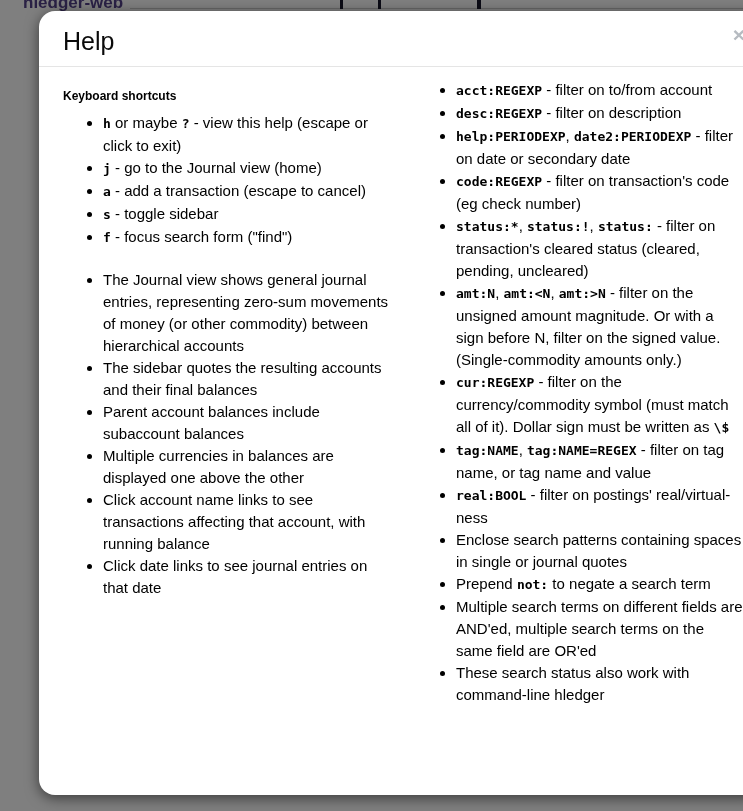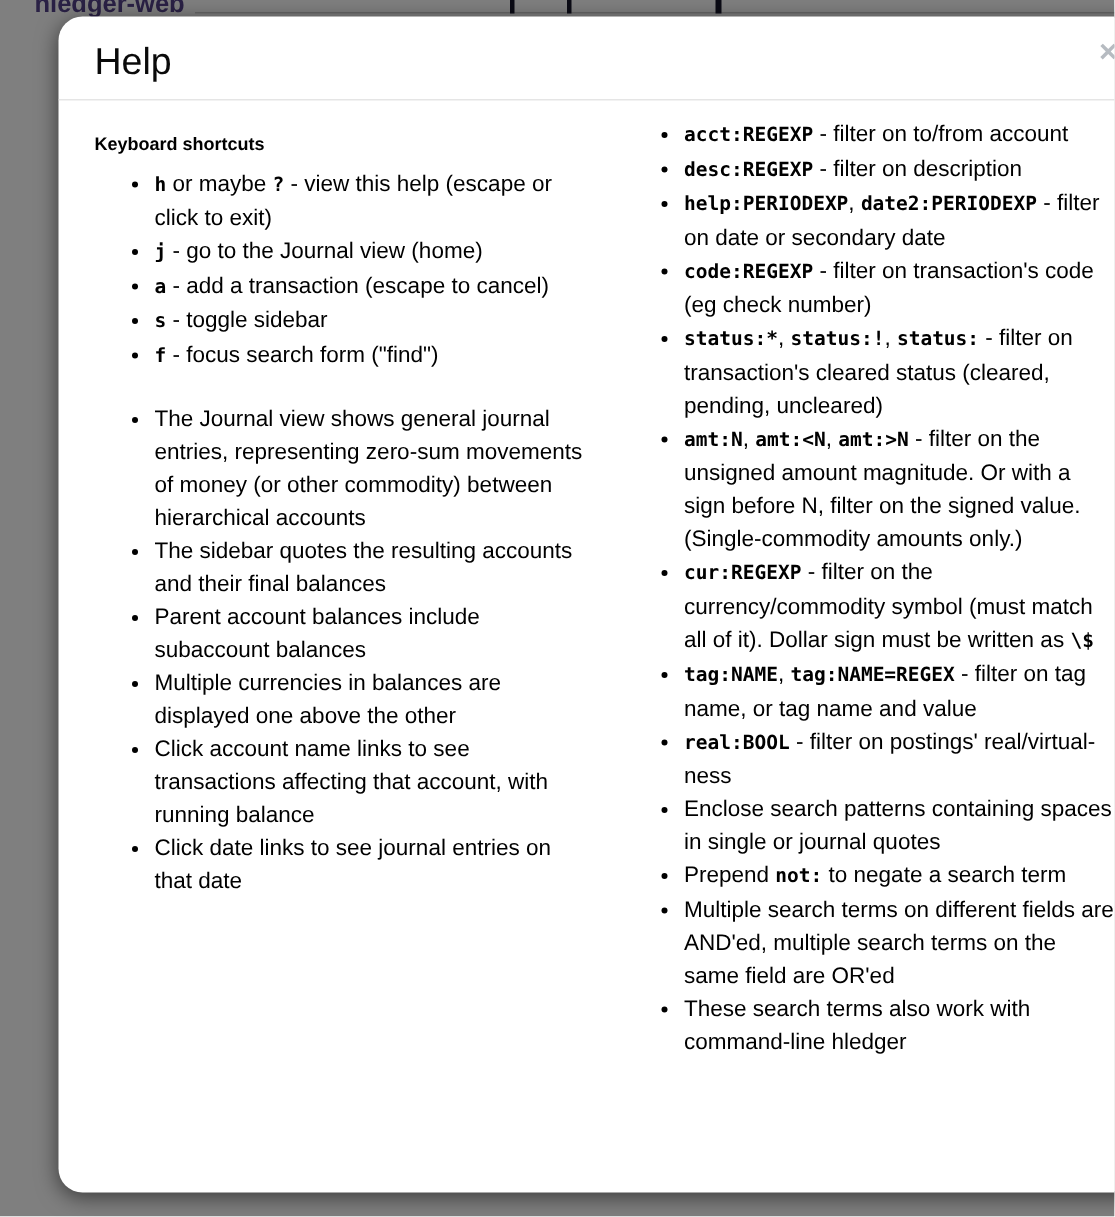--- a/index.html
+++ b/index.html
@@ -98,17 +98,17 @@
           <li><code>help:PERIODEXP</code>, <code>date2:PERIODEXP</code> - filter on date or secondary date</li>
           <li><code>code:REGEXP</code> - filter on transaction's code (eg check number)</li>
           <li><code>status:*</code>, <code>status:!</code>, <code>status:</code> - filter on transaction's cleared status (cleared, pending, uncleared)</li>
           <li><code>amt:N</code>, <code>amt:&lt;N</code>, <code>amt:&gt;N</code> - filter on the unsigned amount magnitude. Or with a sign before N, filter on the signed value. (Single-commodity amounts only.)</li>
           <li><code>cur:REGEXP</code> - filter on the currency/commodity symbol (must match all of it). Dollar sign must be written as <code>\$</code></li>
           <li><code>tag:NAME</code>, <code>tag:NAME=REGEX</code> - filter on tag name, or tag name and value</li>
           <li><code>real:BOOL</code> - filter on postings' real/virtual-ness</li>
           <li>Enclose search patterns containing spaces in single or journal quotes</li>
           <li>Prepend <code>not:</code> to negate a search term</li>
           <li>Multiple search terms on different fields are AND'ed, multiple search terms on the same field are OR'ed</li>
-          <li>These search terms also work with command-line hledger</li>
+          <li>These search status also work with command-line hledger</li>
         </ul>
       </div>
   </div>
 </div>
 
 </body></html>

